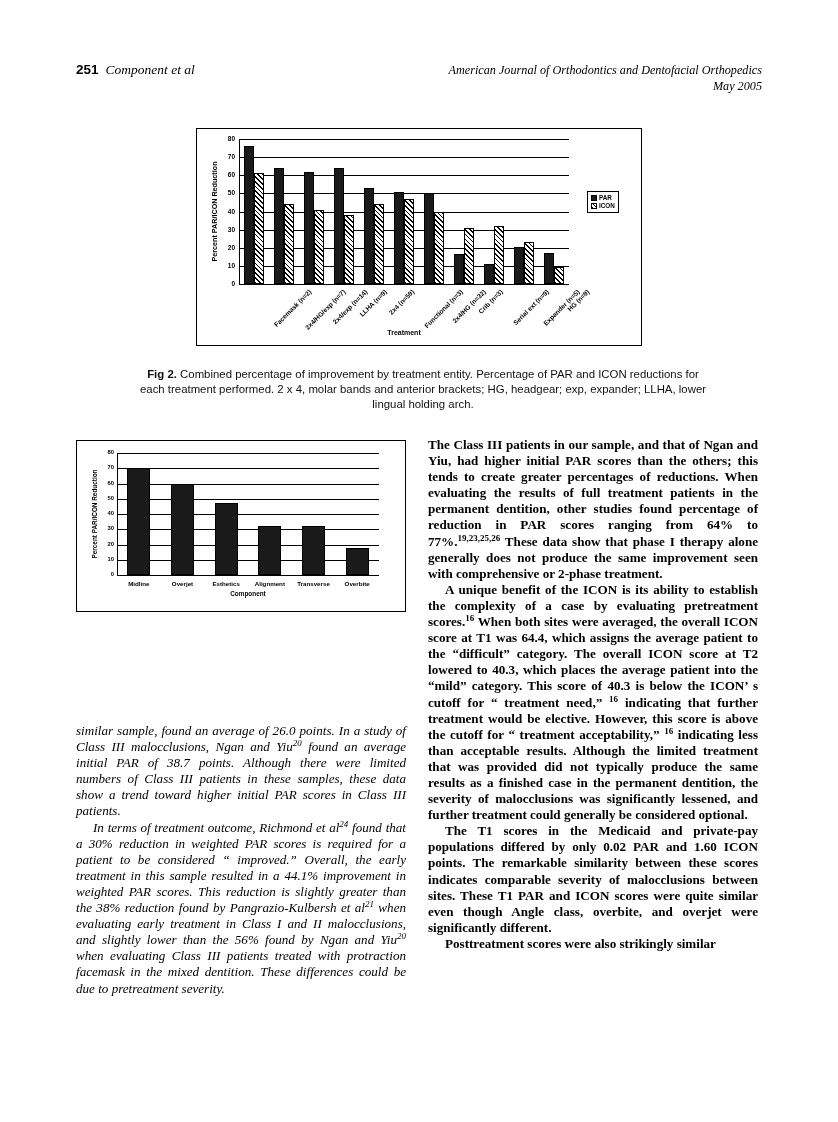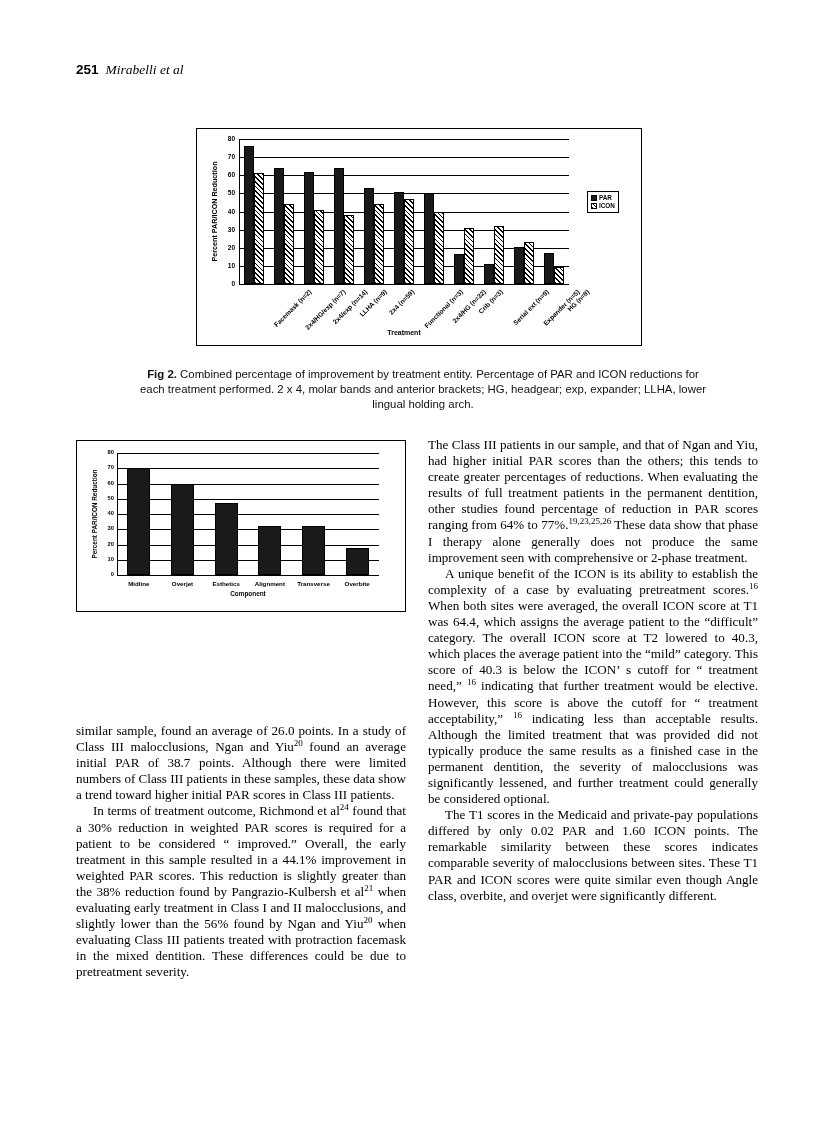--- a/index.html
+++ b/index.html
@@ -63,32 +63,36 @@
     border:1px solid #000;background:#fff;box-sizing:border-box;}
   .chart3{position:absolute;left:0;top:0;width:100%;height:100%;}
   .catlab3{position:absolute;font-family:"Liberation Sans",sans-serif;font-weight:bold;
     font-size:6.2px;white-space:nowrap;text-align:center;}
 
   
   .col{position:absolute;width:330px;font-size:13.1px;line-height:16.1px;
     text-align:justify;text-justify:inter-word;hyphens:none;color:#000;}
   .col p{margin:0;text-indent:17px;}
   .col p.noindent{text-indent:0;}
-  #left-col{left:76px;top:723px;}
-  #right-col{left:428px;top:437px;}
+  #left-col{left:76px;top:723px;font-style:italic;}
+  #right-col{left:428px;top:437px;font-weight:bold;}
   sup{font-size:9px;vertical-align:super;line-height:0;}
 </style>
 </head>
 <body>
 
 <div class="page">
 
   <div class="runhead">
     <div class="rh-left">
-      <span class="pg">251</span><span class="auth">Mirabelli et al</span>
+      <span class="pg">251</span><span class="auth">Component et al</span>
+    </div>
+    <div class="rh-right">
+      <div>American Journal of Orthodontics and Dentofacial Orthopedics</div>
+      <div>May 2005</div>
     </div>
   </div>
 
   <div class="fig2-wrap">
     <div class="chart2" id="chart2">
         <div class="ylab" style="font-size: 7.2px; left: 13px; top: 155px; width: 145px; text-align: center;">Percent PAR/ICON Reduction</div>
         <div class="gridline" style="left: 42px; top: 155px; width: 330px; height: 1.4px;"></div>
         <div class="tick" style="left: 22px; top: 151px; width: 16px;">0</div>
         <div class="gridline" style="left: 42px; top: 136.875px; width: 330px;"></div>
         <div class="tick" style="left: 22px; top: 132.875px; width: 16px;">10</div>
@@ -198,15 +202,16 @@
 
 
   <div class="col" id="left-col">
       <p class="noindent">similar sample, found an average of 26.0 points. In a study of Class III malocclusions, Ngan and Yiu<sup>20</sup> found an average initial PAR of 38.7 points. Although there were limited numbers of Class III patients in these samples, these data show a trend toward higher initial PAR scores in Class III patients.</p>
       <p>In terms of treatment outcome, Richmond et al<sup>24</sup> found that a 30% reduction in weighted PAR scores is required for a patient to be considered “ improved.” Overall, the early treatment in this sample resulted in a 44.1% improvement in weighted PAR scores. This reduction is slightly greater than the 38% reduction found by Pangrazio-Kulbersh et al<sup>21</sup> when evaluating early treatment in Class I and II malocclusions, and slightly lower than the 56% found by Ngan and Yiu<sup>20</sup> when evaluating Class III patients treated with protraction facemask in the mixed dentition. These differences could be due to pretreatment severity.</p>
     </div>
   <div class="col" id="right-col">
       <p class="noindent">The Class III patients in our sample, and that of Ngan and Yiu, had higher initial PAR scores than the others; this tends to create greater percentages of reductions. When evaluating the results of full treatment patients in the permanent dentition, other studies found percentage of reduction in PAR scores ranging from 64% to 77%.<sup>19,23,25,26</sup> These data show that phase I therapy alone generally does not produce the same improvement seen with comprehensive or 2-phase treatment.</p>
       <p>A unique benefit of the ICON is its ability to establish the complexity of a case by evaluating pretreatment scores.<sup>16</sup> When both sites were averaged, the overall ICON score at T1 was 64.4, which assigns the average patient to the “difficult” category. The overall ICON score at T2 lowered to 40.3, which places the average patient into the “mild” category. This score of 40.3 is below the ICON’ s cutoff for “ treatment need,” <sup>16</sup> indicating that further treatment would be elective. However, this score is above the cutoff for “ treatment acceptability,” <sup>16</sup> indicating less than acceptable results. Although the limited treatment that was provided did not typically produce the same results as a finished case in the permanent dentition, the severity of malocclusions was significantly lessened, and further treatment could generally be considered optional.</p>
       <p>The T1 scores in the Medicaid and private-pay populations differed by only 0.02 PAR and 1.60 ICON points. The remarkable similarity between these scores indicates comparable severity of malocclusions between sites. These T1 PAR and ICON scores were quite similar even though Angle class, overbite, and overjet were significantly different.</p>
+      <p>Posttreatment scores were also strikingly similar</p>
     </div>
 
 </div>
 
 </body></html>

